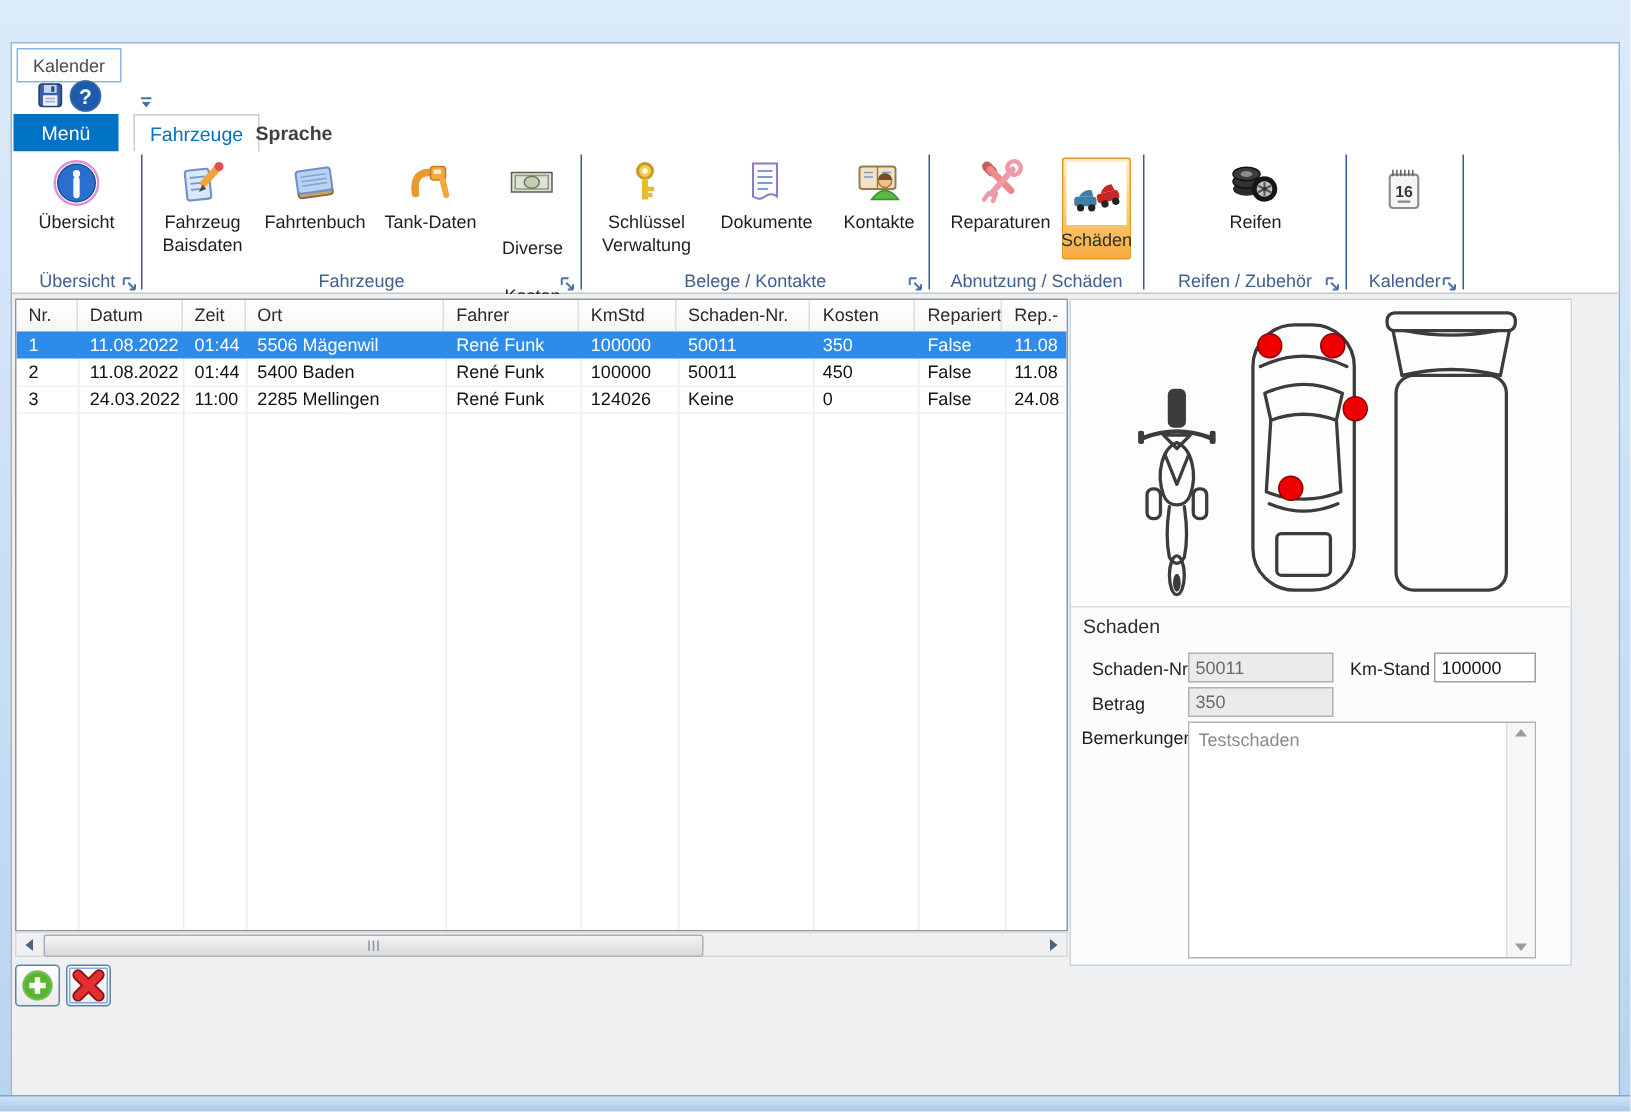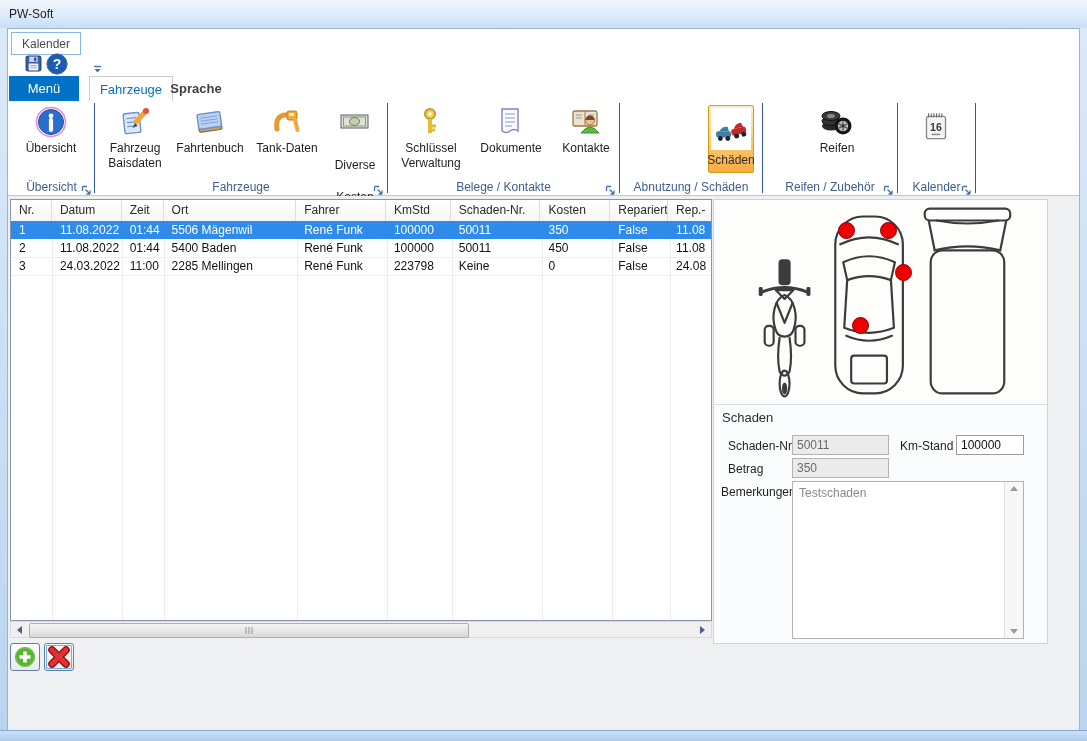--- a/index.html
+++ b/index.html
@@ -98,23 +98,20 @@
   .tri-u{width:0;height:0;border-left:4px solid transparent;border-right:4px solid transparent;border-bottom:5px solid #9a9a9a;margin:4px auto;}
   .tri-d{width:0;height:0;border-left:4px solid transparent;border-right:4px solid transparent;border-top:5px solid #9a9a9a;margin:4px auto;position:absolute;bottom:0;left:5px;}
 
   .bot-border{position:absolute;left:0;bottom:0;width:100%;height:10px;
     background:linear-gradient(#cfe2f6,#aac9ea);border-top:1px solid #7da7d4;}
 </style>
 </head>
 <body>
 
 <div class="screen">
-  <div class="titlebar">
-    <span class="title-text">PW-Soft</span>
-  </div>
 
   <div class="app">
 
     <div class="kal-btn">
       <span>Kalender</span>
     </div>
 
     <div class="qat-btn" style="left:17px;top:26px;">
       <svg width="17" height="17" viewBox="0 0 16 16">
         <rect x="1" y="1" width="14" height="14" rx="2" fill="#3a5fa8" stroke="#27406f"></rect>
@@ -246,20 +243,32 @@
             <path d="M16,6 V21" stroke="#9a7a4a"></path>
             <path d="M7,10 h6 M7,13 h6 M19,10 h6 M19,13 h6" stroke="#7d9bd0" stroke-width="1"></path>
             <circle cx="21" cy="15.5" r="4.5" fill="#eec08e" stroke="#a87848"></circle>
             <path d="M16.5,15 a4.5,4.5 0 0 1 9,0" fill="#7a4a22"></path>
             <path d="M12,28 Q21,16 30,28 Z" fill="#5cb847" stroke="#3c8f2f"></path>
           </svg>
         </span>
         <span class="rlabel">Kontakte</span>
       </div>
 
+      <div class="rbtn" style="left:611px;width:96px;">
+        <span class="ricon">
+          <svg width="34" height="34" viewBox="0 0 34 34">
+            <path d="M8,6 l3.5,3.5" stroke="#c45c5c" stroke-width="6.5" stroke-linecap="round"></path>
+            <path d="M10,8 L24,22" stroke="#f08a8a" stroke-width="4.5" stroke-linecap="round"></path>
+            <path d="M25,8 L11,24" stroke="#ef9aa8" stroke-width="4" stroke-linecap="round"></path>
+            <circle cx="26" cy="7" r="4.5" fill="none" stroke="#ef9aa8" stroke-width="3"></circle>
+            <path d="M9,24 l-3,4 M14,24 l-2,5" stroke="#ef9aa8" stroke-width="3" stroke-linecap="round"></path>
+          </svg>
+        </span>
+        <span class="rlabel">Reparaturen</span>
+      </div>
       <div class="schaden-btn">
         <span class="schaden-iconbox">
           <svg width="34" height="30" viewBox="0 0 32 28">
             <path d="M5,16 q3,-5 8,-4 l1,4 z" fill="#3d7fa6"></path>
             <rect x="2" y="16" width="14" height="6" rx="2" fill="#3d7fa6"></rect>
             <circle cx="6" cy="23" r="2.3" fill="#222"></circle>
               <circle cx="13" cy="23" r="2.3" fill="#222"></circle>
             <g transform="rotate(-14 23 15)">
               <path d="M19,13 q3,-5 8,-4 l1,4 z" fill="#c62828"></path>
               <rect x="16" y="13" width="14" height="6" rx="2" fill="#c62828"></rect>
@@ -397,21 +406,21 @@
         <div class="gcell" style="width:70px">450</div>
         <div class="gcell" style="width:58px">False</div>
         <div class="gcell" style="width:43px">11.08</div>
       </div>
       <div class="grow" style="top:57px">
         <div class="gcell" style="width:41px">3</div>
         <div class="gcell" style="width:70px">24.03.2022</div>
         <div class="gcell" style="width:42px">11:00</div>
         <div class="gcell" style="width:133px">2285 Mellingen</div>
         <div class="gcell" style="width:90px">René Funk</div>
-        <div class="gcell" style="width:65px">223798</div>
+        <div class="gcell" style="width:65px">124026</div>
         <div class="gcell" style="width:90px">Keine</div>
         <div class="gcell" style="width:70px">0</div>
         <div class="gcell" style="width:58px">False</div>
         <div class="gcell" style="width:43px">24.08</div>
       </div>
     </div>
 
     <div class="hscroll">
       <div class="sb-arrow" style="left:0">
           <span class="tri-l"></span>

